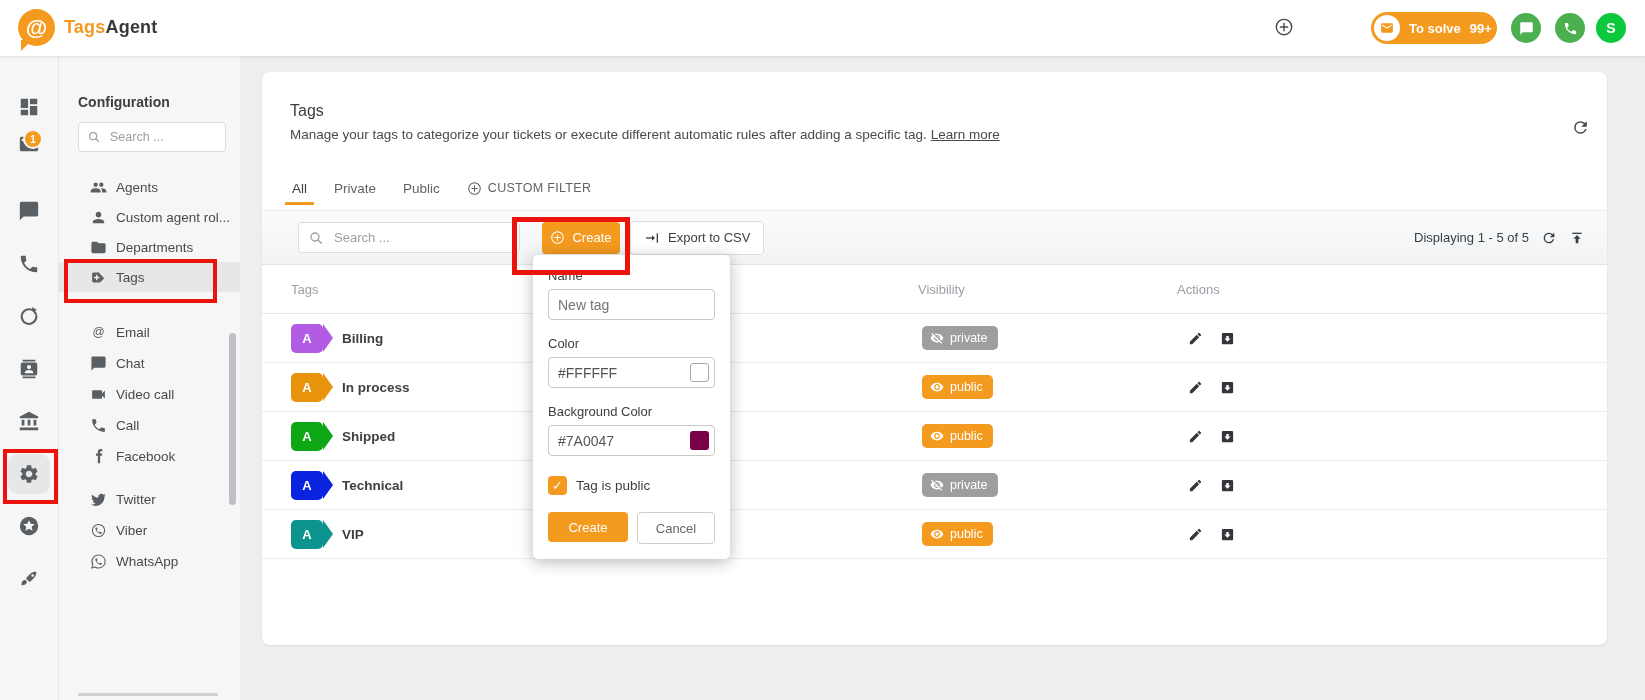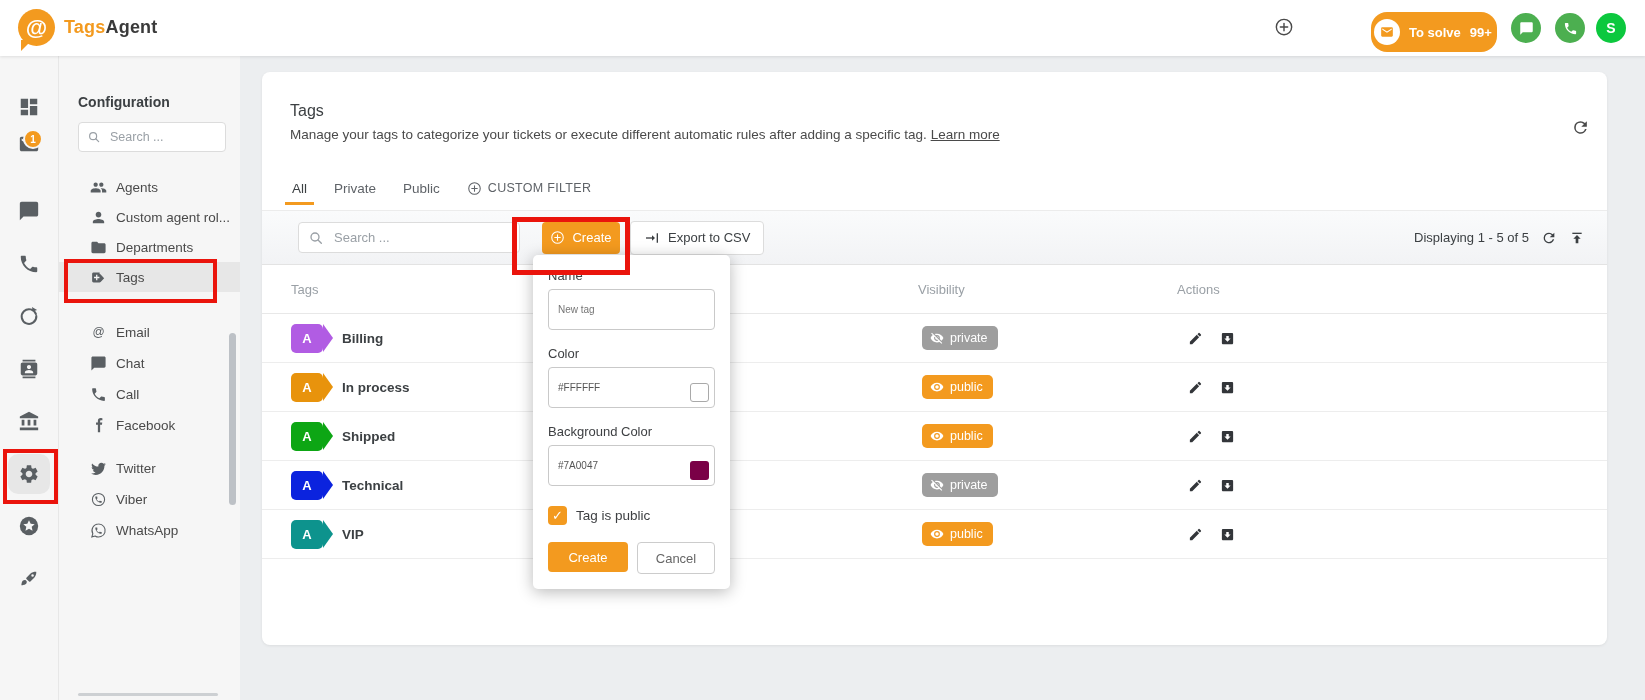--- a/index.html
+++ b/index.html
@@ -14,21 +14,21 @@
   .topbar{position:absolute;left:0;top:0;right:0;height:56px;background:#fff;z-index:5;
           box-shadow:0 1px 3px rgba(0,0,0,.10);}
   .logo{position:absolute;left:18px;top:9px;display:flex;align-items:center;gap:9px;}
   .logo-bubble{width:37px;height:37px;border-radius:50%;background:#F39A1F;color:#fff;
                font-weight:bold;font-size:22px;display:flex;align-items:center;justify-content:center;position:relative;}
   .logo-bubble:after{content:"";position:absolute;left:3px;bottom:-5px;width:11px;height:11px;
                background:#F39A1F;clip-path:polygon(0 0,100% 0,0 100%);}
   .logo-text{font-size:18px;font-weight:bold;color:#3a3a3a;letter-spacing:.2px;}
   .logo-text .live{color:#F39A1F;}
   .plus-btn{position:absolute;left:1274px;top:17px;color:#4a4a4a;cursor:pointer;}
-  .tosolve{position:absolute;left:1371px;top:12px;width:126px;height:40px;border-radius:16px;
+  .tosolve{position:absolute;left:1371px;top:12px;width:126px;height:32px;border-radius:16px;
            background:#F39A1F;display:flex;align-items:center;cursor:pointer;}
   .tosolve .circ{width:26px;height:26px;border-radius:50%;background:#fff;color:#F39A1F;
            margin-left:3px;display:flex;align-items:center;justify-content:center;}
   .tosolve .lbl{color:#fff;font-weight:bold;font-size:13px;margin-left:9px;}
   .tosolve .cnt{color:#fff;font-weight:bold;font-size:13px;margin-left:9px;}
   .circle-btn{position:absolute;top:13px;width:30px;height:30px;border-radius:50%;
            background:#4CAF50;color:#fff;display:flex;align-items:center;justify-content:center;cursor:pointer;}
   .chat-btn{left:1511px}.call-btn{left:1555px}
   .avatar{left:1596px;background:#0CC83E;font-weight:bold;font-size:14px;}
 
@@ -107,22 +107,22 @@
   .vis{margin-left:4px;display:inline-flex;align-items:center;gap:6px;height:24px;
         padding:0 10px 0 8px;border-radius:5px;color:#fff;font-size:12.5px;justify-self:start;}
   .actions{display:flex;align-items:center;gap:17px;margin-left:11px;color:#33363a;}
   .actions .icon{cursor:pointer;}
 
   
   .popup{position:absolute;left:533px;top:255px;width:197px;box-sizing:border-box;background:#fff;
         border-radius:5px;box-shadow:0 3px 16px rgba(0,0,0,.28);z-index:40;padding:13px 15px 15px;}
   .popup .plabel{font-size:13px;color:#3e4043;display:block;margin-bottom:6px;}
   .pfield{position:relative;margin-bottom:16px;}
-  .pfield input{width:100%;height:41px;border:1px solid #c9c9c9;border-radius:4px;padding:0 9px;
-        font-size:10px;color:#757575;box-sizing:border-box;outline:none;font-family:inherit;background:#fff;}
+  .pfield input{width:100%;height:31px;border:1px solid #c9c9c9;border-radius:4px;padding:0 9px;
+        font-size:14px;color:#757575;box-sizing:border-box;outline:none;font-family:inherit;background:#fff;}
   .pfield.colored input{color:#555;padding-right:32px;}
   .swatch{position:absolute;right:6px;bottom:6px;width:19px;height:19px;border-radius:3px;box-sizing:border-box;}
   .chkrow{display:flex;align-items:center;gap:9px;margin:20px 0 17px;cursor:pointer;}
   .chk{width:19px;height:19px;border-radius:4px;background:#F39A1F;color:#fff;display:flex;
         align-items:center;justify-content:center;font-size:13px;}
   .chklabel{font-size:13.5px;color:#3e4043;}
   .pbuttons{display:flex;gap:9px;}
   .btn-pcreate{width:80px;height:30px;background:#F39A1F;border-radius:4px;color:#fff;font-size:13px;
         display:flex;align-items:center;justify-content:center;cursor:pointer;}
   .btn-pcancel{width:76px;height:30px;background:#fff;border:1px solid #ccc;border-radius:4px;
@@ -307,20 +307,28 @@
         <span class="icon i17">
           <svg viewBox="0 0 24 24" fill="currentColor" xmlns="http://www.w3.org/2000/svg">
             <path d="M20 2H4c-1.1 0-2 .9-2 2v18l4-4h14c1.1 0 2-.9 2-2V4c0-1.1-.9-2-2-2z"></path>
           </svg>
         </span>
         <span>Chat</span>
       </div>
       <div class="config-item" style="height: 31px;">
         <span class="icon i17">
           <svg viewBox="0 0 24 24" fill="currentColor" xmlns="http://www.w3.org/2000/svg">
+            <path d="M17 10.5V7c0-.55-.45-1-1-1H4c-.55 0-1 .45-1 1v10c0 .55.45 1 1 1h12c.55 0 1-.45 1-1v-3.5l4 4v-11l-4 4z"></path>
+          </svg>
+        </span>
+        <span>Video call</span>
+      </div>
+      <div class="config-item" style="height: 31px;">
+        <span class="icon i17">
+          <svg viewBox="0 0 24 24" fill="currentColor" xmlns="http://www.w3.org/2000/svg">
             <path d="M6.62 10.79c1.44 2.83 3.76 5.14 6.59 6.59l2.2-2.2c.27-.27.67-.36 1.02-.24 1.12.37 2.33.57 3.57.57.55 0 1 .45 1 1V20c0 .55-.45 1-1 1-9.39 0-17-7.61-17-17 0-.55.45-1 1-1h3.5c.55 0 1 .45 1 1 0 1.25.2 2.45.57 3.57.11.35.03.74-.25 1.02l-2.2 2.2z"></path>
           </svg>
         </span>
         <span>Call</span>
       </div>
       <div class="config-item" style="height: 31px;">
         <span class="icon i17">
           <svg viewBox="0 0 24 24" fill="currentColor" xmlns="http://www.w3.org/2000/svg">
             <path d="M15 4.5h2.5V1.6A20 20 0 0 0 15 1.5c-2.3 0-3.9 1.4-3.9 4v2.3H8.5V11h2.6v10.5h3.2V11h2.6l.4-3.2h-3V6c0-1 .3-1.5 1.7-1.5z"></path>
           </svg>

